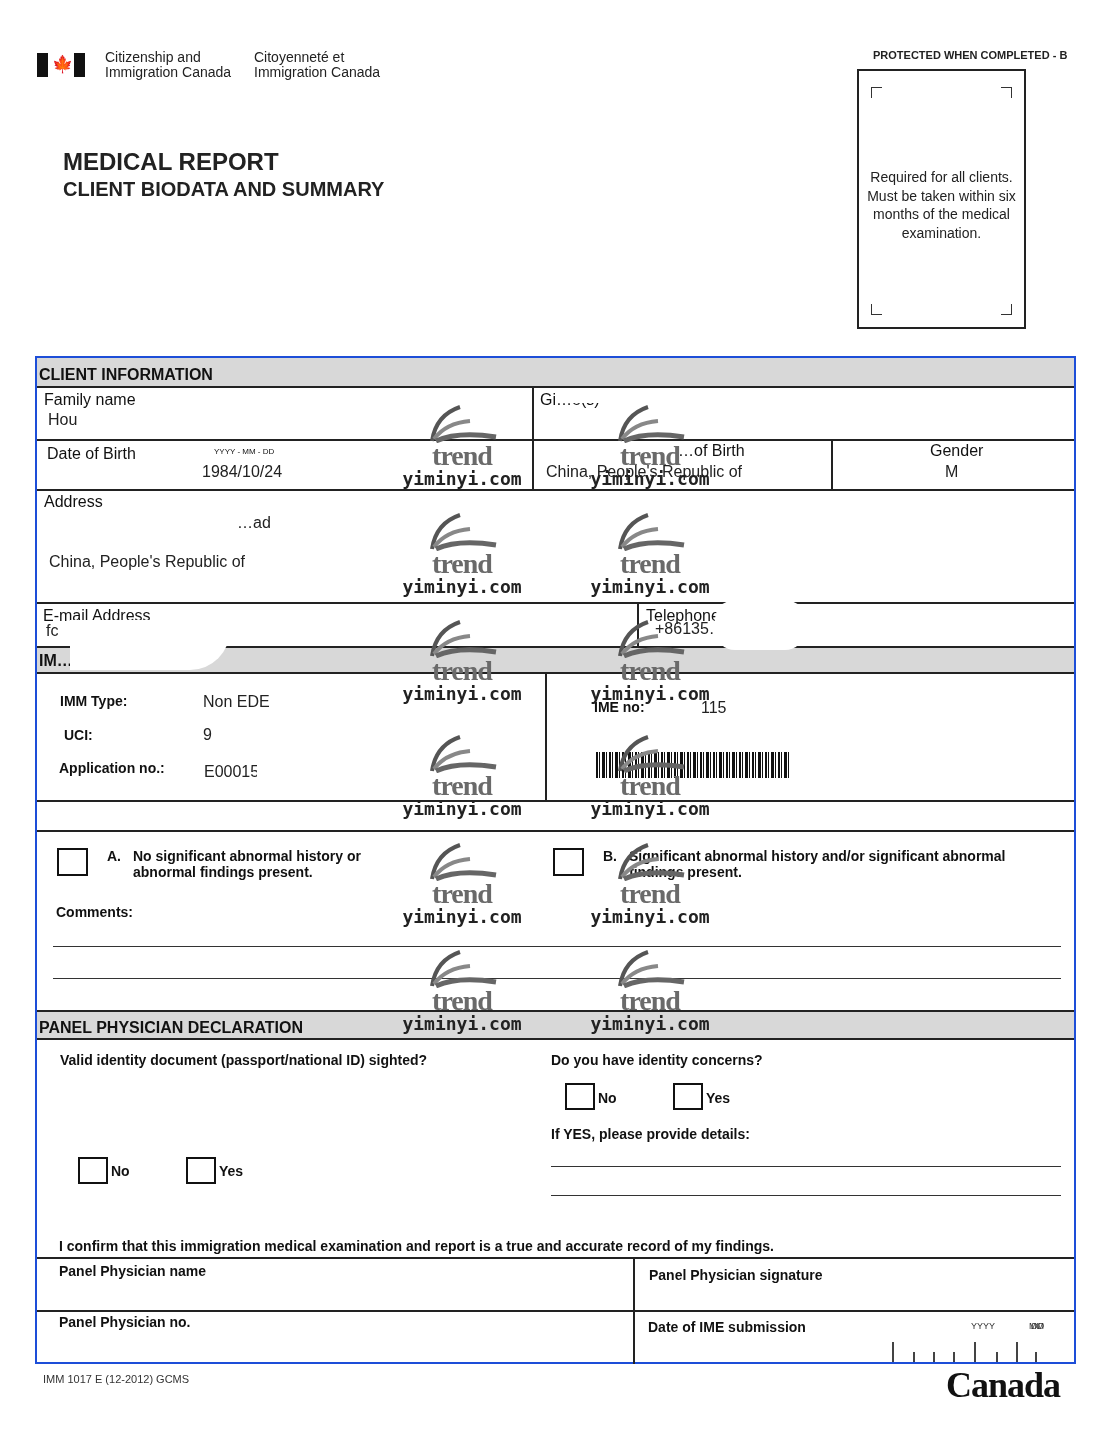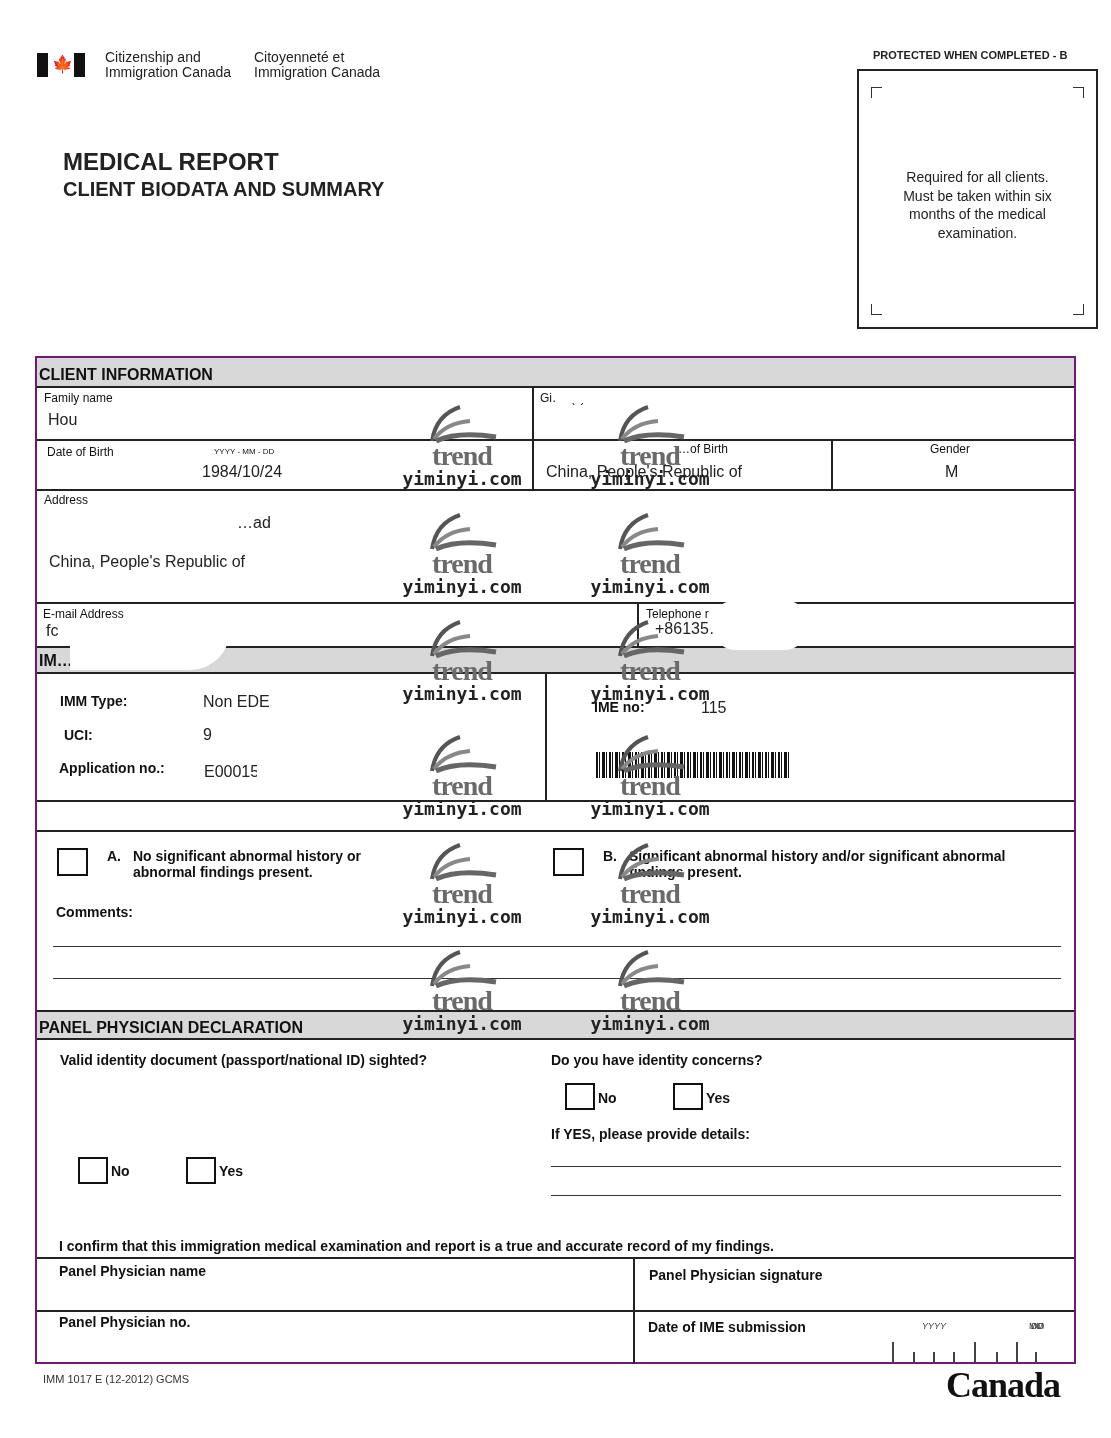--- a/index.html
+++ b/index.html
@@ -8,29 +8,29 @@
     background: #ffffff; color: #111;
     font-family: "Liberation Sans", sans-serif;
   }
   .flag { position: absolute; left: 37px; top: 53px; width: 48px; height: 24px; }
   .flag .bar { position: absolute; top: 0; width: 11px; height: 24px; background: #111; }
   .flag .leaf { position: absolute; left: 15px; top: 2px; width: 18px; height: 20px; color: #111; font-size: 17px; line-height: 20px; text-align: center; }
   .dept { position: absolute; top: 50px; font-size: 14px; line-height: 15px; color: #222; }
   .title1 { position: absolute; left: 63px; top: 148px; font-size: 24px; font-weight: bold; color: #222; }
   .title2 { position: absolute; left: 63px; top: 178px; font-size: 20px; font-weight: bold; color: #222; }
   .protected { position: absolute; left: 873px; top: 49px; font-size: 11px; font-weight: bold; color: #222; }
-  .photo-box { position: absolute; left: 857px; top: 69px; width: 241px; height: 260px; border: 2px solid #222; box-sizing: border-box; }
+  .photo-box { position: absolute; left: 857px; top: 69px; width: 169px; height: 260px; border: 2px solid #222; box-sizing: border-box; }
   .corner { position: absolute; width: 10px; height: 10px; border-color: #333; border-style: solid; }
   .photo-text { position: absolute; left: 0; right: 0; top: 97px; text-align: center; font-size: 14px; line-height: 18.5px; color: #222; white-space: pre-line; }
 
-  .form { position: absolute; left: 35px; top: 356px; width: 1041px; height: 1008px; border: 2px solid #701a75; box-sizing: border-box; }
+  .form { position: absolute; left: 35px; top: 356px; width: 1041px; height: 1008px; border: 2px solid #1d4ed8; box-sizing: border-box; }
   .hline { position: absolute; left: 0; right: 0; height: 2px; background: #222; }
   .vline { position: absolute; width: 2px; background: #222; }
   .sec-head { position: absolute; left: 0; right: 0; background: #d8d8d8; font-weight: bold; font-size: 16px; color: #111; padding-left: 2px; box-sizing: border-box; }
-  .lbl { position: absolute; font-size: 12px; color: #111; }
+  .lbl { position: absolute; font-size: 16px; color: #111; }
   .val { position: absolute; font-size: 16px; color: #222; }
   .blbl { position: absolute; font-size: 14px; font-weight: bold; color: #111; }
   .cbox { position: absolute; width: 27px; height: 25px; border: 2px solid #111; box-sizing: border-box; background: #fff; }
   .rule { position: absolute; height: 1px; background: #333; }
   .redact { position: absolute; background: #fff; }
   .barcode { position: absolute; left: 596px; top: 752px; width: 194px; height: 26px;
     background: repeating-linear-gradient(90deg, #111 0 2px, #fff 2px 3px, #111 3px 4px, #fff 4px 6px, #111 6px 9px, #fff 9px 10px, #111 10px 11px, #fff 11px 13px); }
   .wm { position: absolute; width: 140px; text-align: center; pointer-events: none; }
   .wm .swoosh { display: block; margin: 0 auto; }
   .wm .trend { display: block; font-family: "Liberation Serif", serif; font-weight: bold; font-size: 28px; line-height: 26px; color: #6a6a6a; letter-spacing: -1px; }
@@ -151,21 +151,21 @@
 
   <div class="blbl" style="left:22px; top:856px;margin-top:24px;">I confirm that this immigration medical examination and report is a true and accurate record of my findings.</div>
   <div class="hline" style="top:899px;"></div>
 
   <div class="blbl" style="left:22px; top:905px;">Panel Physician name</div>
   <div class="vline" style="left:596px; top:899px; height:107px;"></div>
   <div class="blbl" style="left:612px; top:909px;">Panel Physician signature</div>
   <div class="hline" style="top:952px;"></div>
   <div class="blbl" style="left:22px; top:956px;">Panel Physician no.</div>
   <div class="blbl" style="left:611px; top:961px;">Date of IME submission</div>
-  <div class="date-sub" style="left:885px; top:963px;font-style:italic;">YYYY</div>
+  <div class="date-sub" style="left:934px; top:963px;">YYYY</div>
   <div class="date-sub" style="left:951px; top:963px;margin-left:41px;">MM</div>
   <div class="date-sub" style="left:994px; top:963px;font-style:italic;">DD</div>
   <div style="position:absolute; left:850px; top:978px; width:150px; height:26px;">
     <div class="tick" style="left:5px; top:6px; height:20px;"></div>
     <div class="tick" style="left:26px; top:16px; height:10px;"></div>
     <div class="tick" style="left:46px; top:16px; height:10px;"></div>
     <div class="tick" style="left:66px; top:16px; height:10px;"></div>
     <div class="tick" style="left:87px; top:6px; height:20px;"></div>
     <div class="tick" style="left:109px; top:16px; height:10px;"></div>
     <div class="tick" style="left:129px; top:6px; height:20px;"></div>

